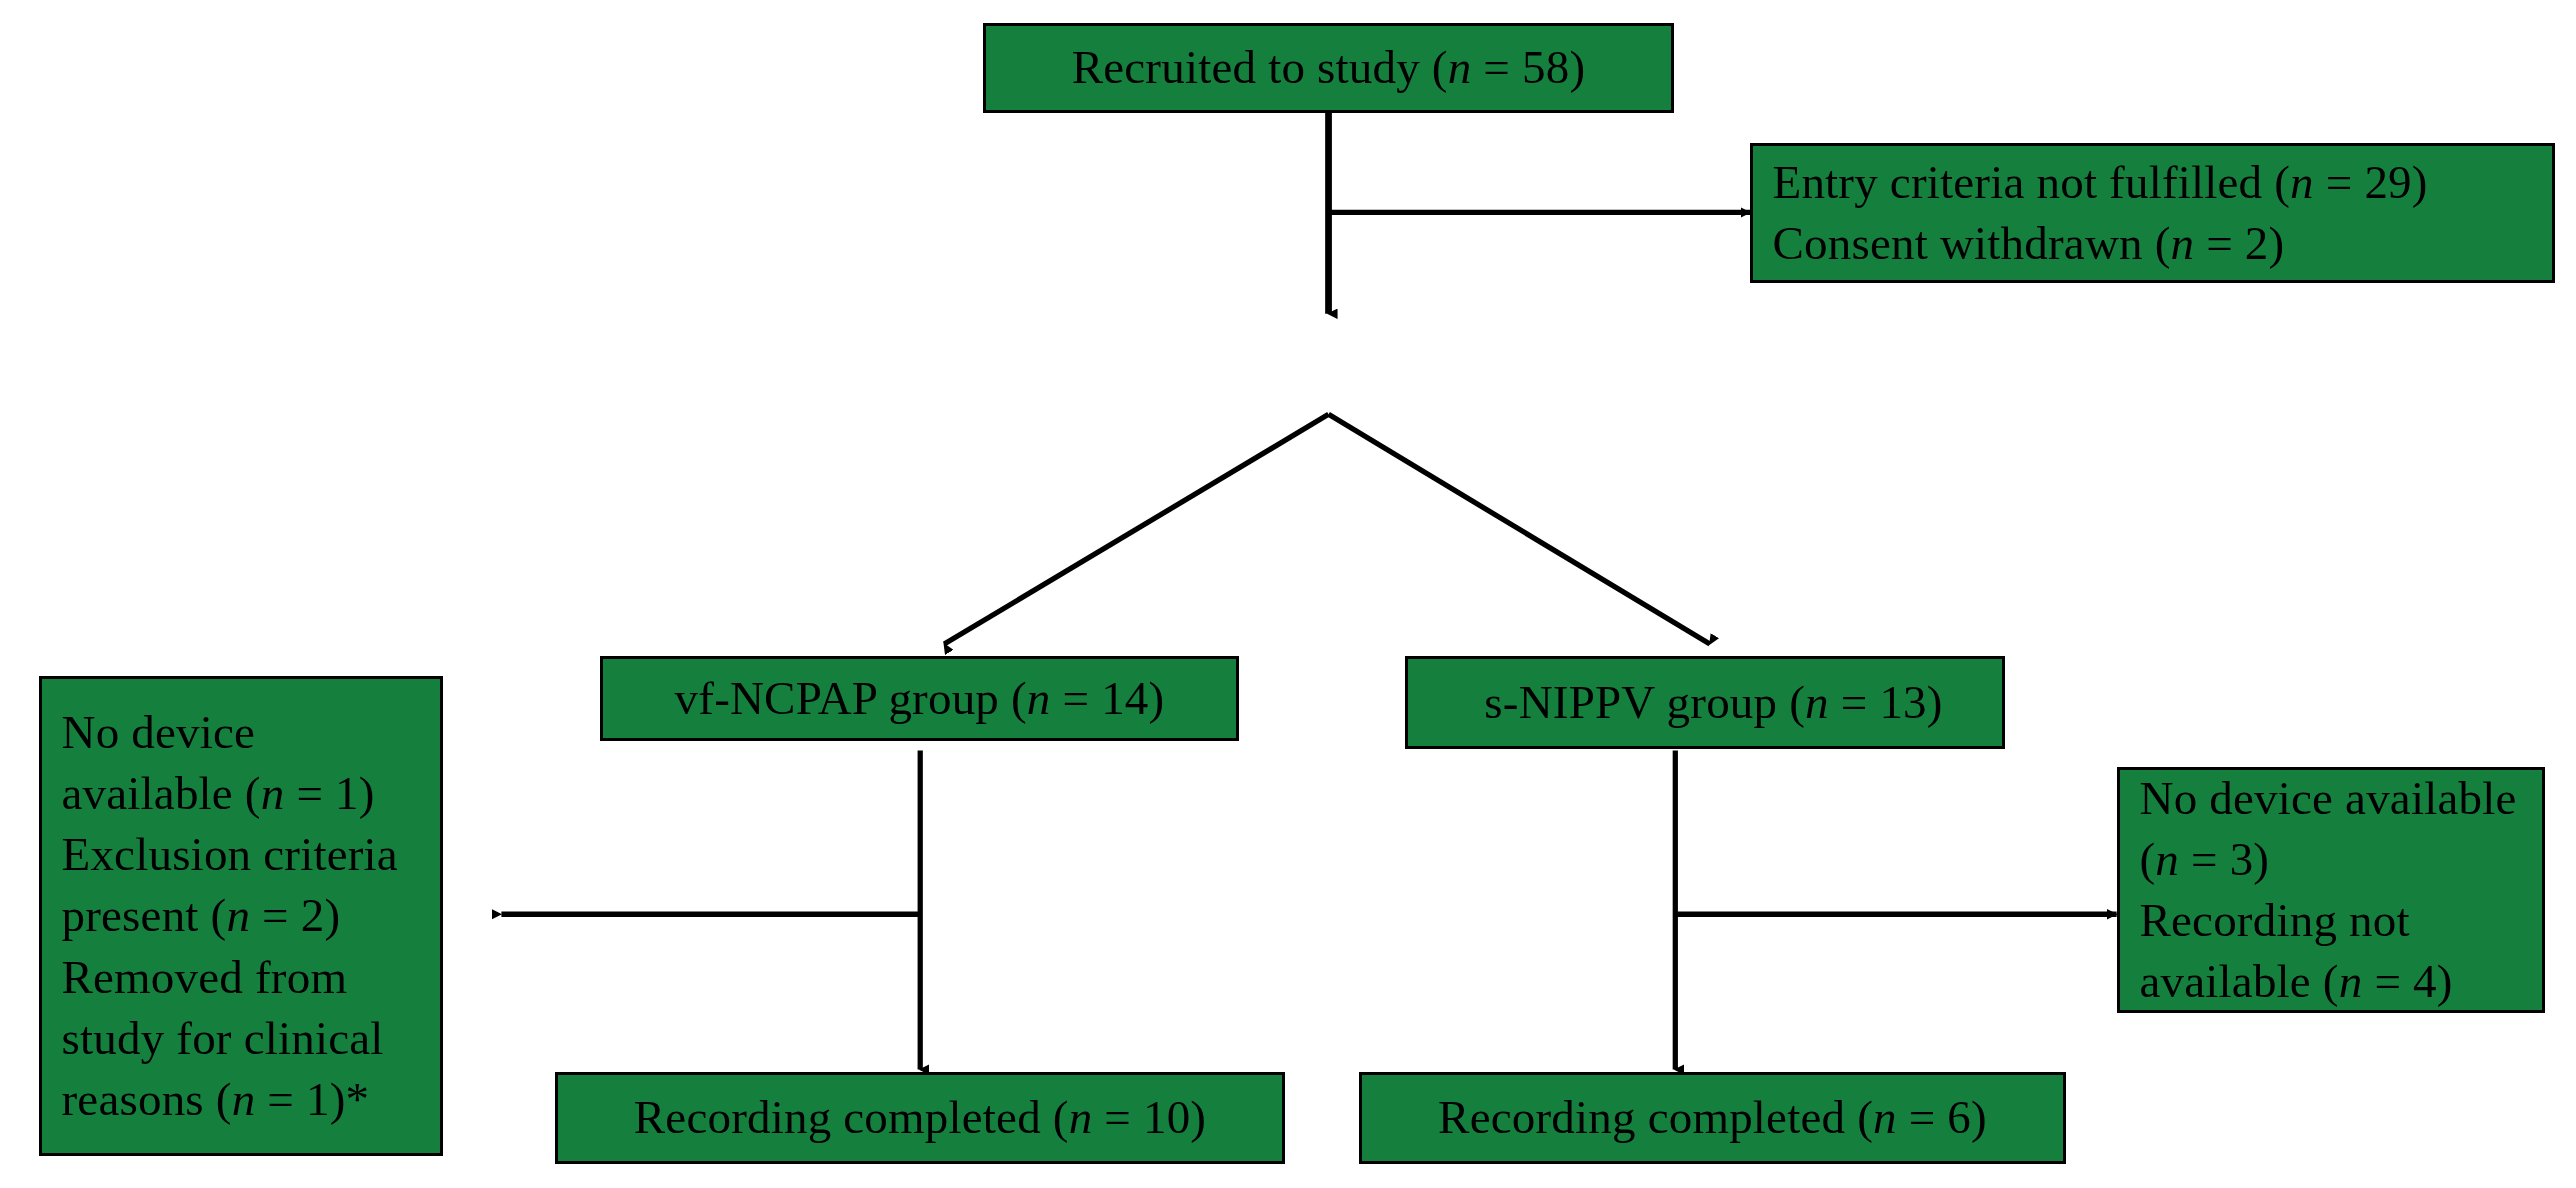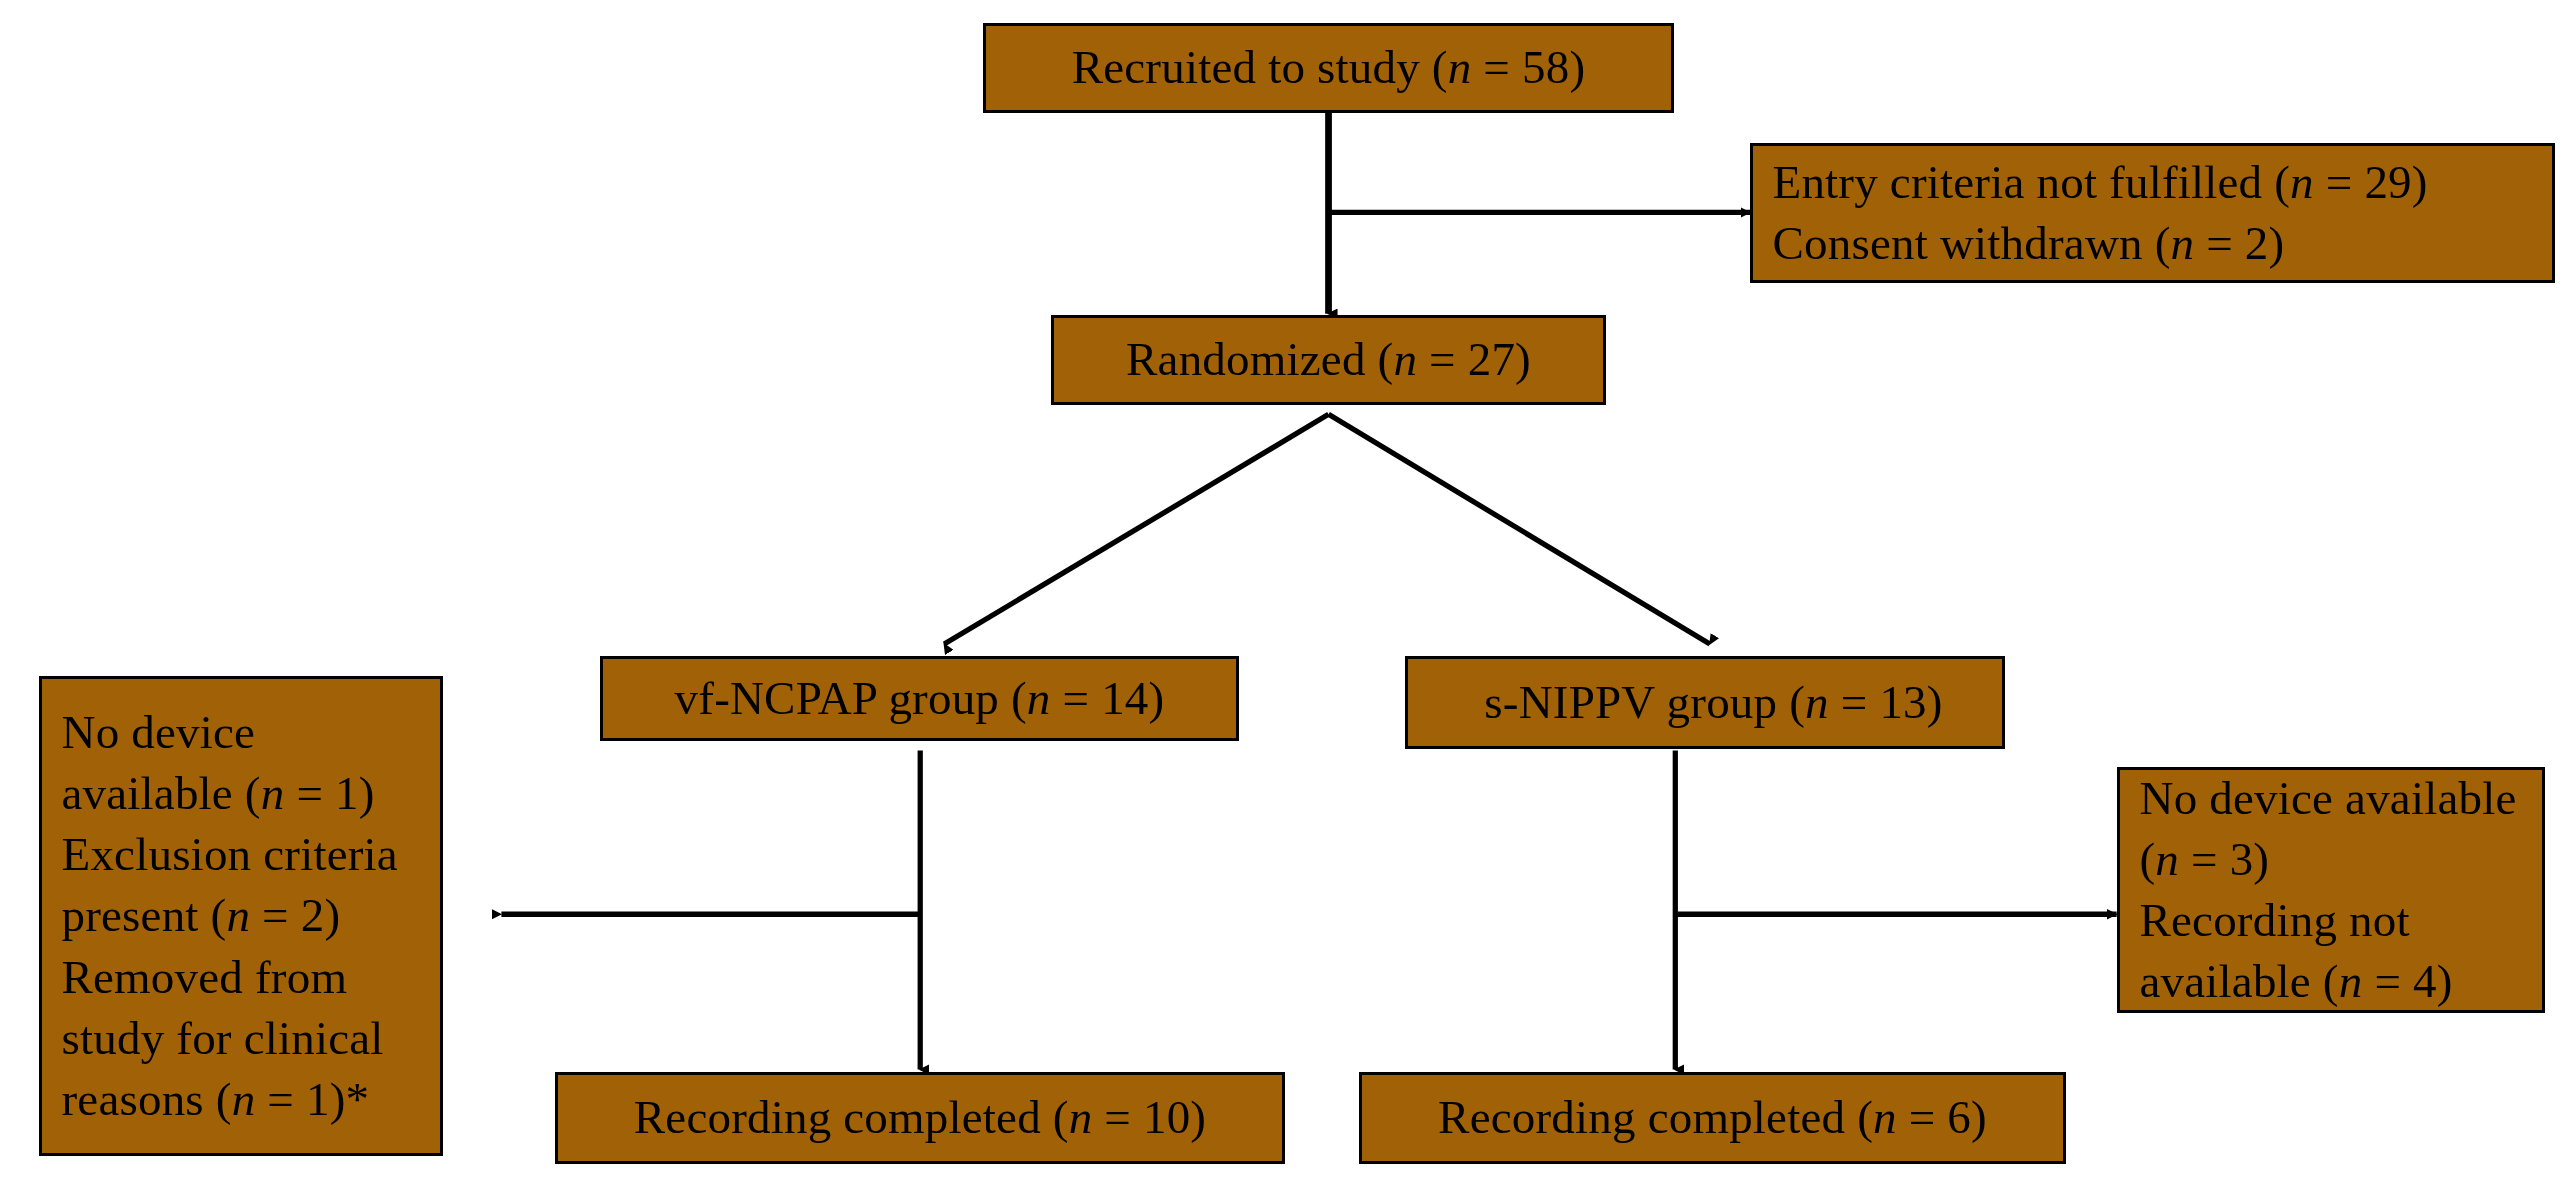--- a/index.html
+++ b/index.html
@@ -21,21 +21,21 @@
     position: absolute;
     left: 0;
     top: 0;
     width: 2576px;
     height: 1189px;
     pointer-events: none;
   }
   .node {
     position: absolute;
     box-sizing: border-box;
-    background: #a16207;
+    background: #15803d;
     border: 3px solid #000000;
     display: flex;
     align-items: center;
     z-index: 2;
   }
   .node-text {
     display: block;
     width: 100%;
     font-size: 47px;
     line-height: 1.30;
@@ -87,23 +87,20 @@
   </svg>
 
   <div class="node center" style="left:983px; top:22.5px; width:691px; height:90px;">
     <span class="node-text">Recruited to study (<span class="it">n</span> = 58)</span>
   </div>
 
   <div class="node left multiline" style="left:1750px; top:143px; width:805px; height:140px;">
     <span class="node-text">Entry criteria not fulfilled (<span class="it">n</span> = 29)<br>Consent withdrawn (<span class="it">n</span> = 2)</span>
   </div>
 
-  <div class="node center" style="left:1051px; top:315px; width:555px; height:90px;">
-    <span class="node-text">Randomized (<span class="it">n</span> = 27)</span>
-  </div>
 
   <div class="node center" style="left:600px; top:656px; width:639px; height:85px;">
     <span class="node-text">vf-NCPAP group (<span class="it">n</span> = 14)</span>
   </div>
 
   <div class="node center" style="left:1405px; top:656px; width:600px; height:93px;padding-left:17px;">
     <span class="node-text">s-NIPPV group (<span class="it">n</span> = 13)</span>
   </div>
 
   <div class="node left multiline" style="left:39px; top:676px; width:404px; height:480px;">

